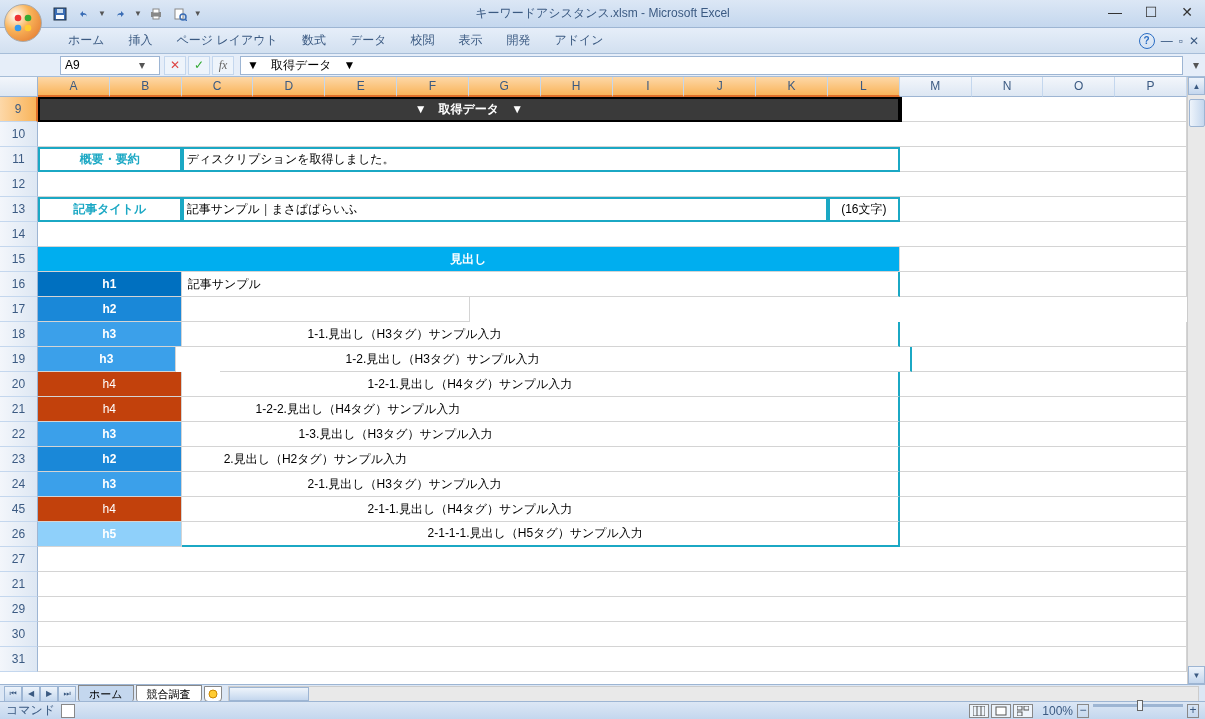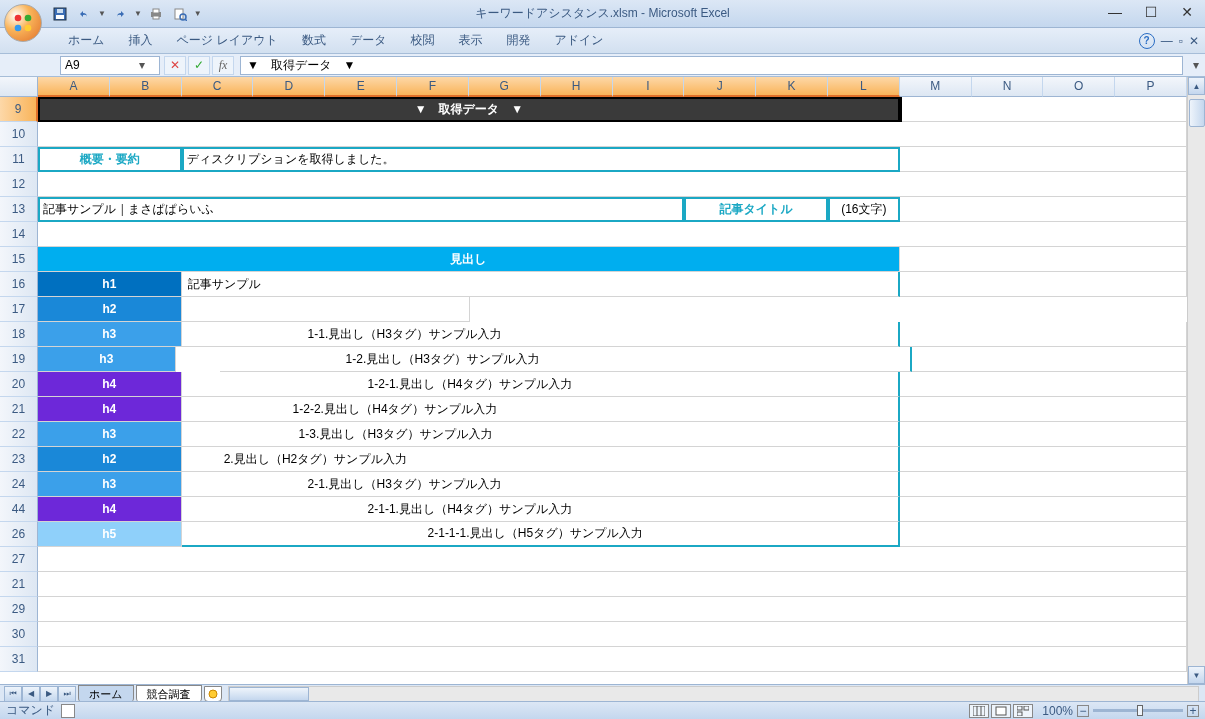--- a/index.html
+++ b/index.html
@@ -38,34 +38,34 @@
 .vscroll-btn{height:18px;background:linear-gradient(#eef4fb,#c4d7ee);border:1px solid #9db5d3;display:flex;align-items:center;justify-content:center;font-size:8px;color:#3b5a82}
 .cell-row{display:flex;height:25px}
 .cell{border-right:1px solid #d4d4d4;border-bottom:1px solid #d4d4d4;padding:0 3px;display:flex;align-items:center;overflow:hidden;white-space:nowrap}
 .black-hdr{background:#3a3a3a;color:#fff;font-weight:bold;justify-content:center;border:2px solid #000}
 .teal-box{background:#fff;border:2px solid #1ba8c4;color:#1ba8c4;font-weight:bold;justify-content:center}
 .teal-border{border:2px solid #1ba8c4;background:#fff}
 .blue-hdr{background:#00aeef;color:#fff;font-weight:bold;justify-content:center}
 .h1{background:#0070c0;color:#fff;font-weight:bold;justify-content:center}
 .h2{background:#1a88d8;color:#fff;font-weight:bold;justify-content:center}
 .h3{background:#3ba0ea;color:#fff;font-weight:bold;justify-content:center}
-.h4{background:#6d28d9;color:#fff;font-weight:bold;justify-content:center}
+.h4{background:#c2410c;color:#fff;font-weight:normal;justify-content:center}
 .h5{background:#8fd0fa;color:#fff;font-weight:bold;justify-content:center}
 .tabs-bar{position:absolute;bottom:17px;left:0;right:0;height:18px;background:#dce7f5;display:flex;align-items:center;border-top:1px solid #9db5d3}
 .tab-nav{display:flex;margin-left:4px}
 .tab-nav-btn{width:18px;height:16px;background:linear-gradient(#eef4fb,#c4d7ee);border:1px solid #9db5d3;display:flex;align-items:center;justify-content:center;font-size:8px;color:#3b5a82}
 .sheet-tab{padding:0 10px;height:17px;background:#fff;border:1px solid #888;border-bottom:none;border-radius:0 0 4px 4px;margin-left:2px;line-height:16px;font-size:11px}
 .sheet-tab.inactive{background:#c4d7ee}
 .hscroll{flex:1;margin:0 6px;height:16px;background:#e9e9e9;border:1px solid #ccc;position:relative}
 .hscroll-thumb{position:absolute;left:0;width:80px;height:14px;background:linear-gradient(#eef4fb,#c4d7ee);border:1px solid #9db5d3}
 .status-bar{position:absolute;bottom:0;left:0;right:0;height:18px;background:linear-gradient(#dce7f5,#c4d7ee);border-top:1px solid #9db5d3;display:flex;align-items:center;padding:0 6px}
 .status-left{color:#3b5a82}
 .status-right{margin-left:auto;display:flex;align-items:center;gap:2px}
 .view-btn{width:20px;height:14px;border:1px solid #888;background:#eef4fb;display:flex;align-items:center;justify-content:center}
-.zoom{display:flex;align-items:center;gap:4px;margin-left:7px;color:#3b5a82}
+.zoom{display:flex;gap:4px;margin-left:7px;color:#3b5a82}
 .zoom-slider{width:90px;height:3px;background:#9db5d3;position:relative}
 .zoom-thumb{position:absolute;left:44px;top:-4px;width:6px;height:11px;background:#eef4fb;border:1px solid #666}
 .macro-icon{width:14px;height:14px;border:1px solid #888;margin-left:6px;background:#fff}
 .selected-cell{position:absolute;border:2px solid #000;pointer-events:none}
 </style>
 </head>
 <body>
 
 <div class="titlebar">
   <div class="office-btn">
@@ -186,21 +186,21 @@
       <div class="row-h">15</div>
       <div class="row-h">16</div>
       <div class="row-h">17</div>
       <div class="row-h">18</div>
       <div class="row-h">19</div>
       <div class="row-h">20</div>
       <div class="row-h">21</div>
       <div class="row-h">22</div>
       <div class="row-h">23</div>
       <div class="row-h">24</div>
-      <div class="row-h">44</div>
+      <div class="row-h">45</div>
       <div class="row-h">26</div>
       <div class="row-h">27</div>
       <div class="row-h">21</div>
       <div class="row-h">29</div>
       <div class="row-h">30</div>
       <div class="row-h">31</div>
     </div>
   <div class="cells" id="cells">
       <div class="cell-row">
         <div class="cell black-hdr" style="width: 864px;">▼　取得データ　▼</div>
@@ -212,22 +212,22 @@
       </div>
       <div class="cell-row">
         <div class="cell teal-box" style="width: 144px;">概要・要約</div>
         <div class="cell teal-border" style="width: 720px;">ディスクリプションを取得しました。</div>
         <div class="cell" style="width: 288px;"></div>
       </div>
       <div class="cell-row">
         <div class="cell" style="width: 1152px;"></div>
       </div>
       <div class="cell-row">
+        <div class="cell teal-box" style="width: 144px;">記事タイトル</div>
         <div class="cell teal-border" style="width: 648px;">記事サンプル｜まさぱぱらいふ</div>
-        <div class="cell teal-box" style="width: 144px;">記事タイトル</div>
         <div class="cell teal-border" style="width: 72px; justify-content: center;">(16文字)</div>
         <div class="cell" style="width: 288px;"></div>
       </div>
       <div class="cell-row">
         <div class="cell" style="width: 1152px;"></div>
       </div>
       <div class="cell-row">
         <div class="cell blue-hdr" style="width: 864px;">見出し</div>
         <div class="cell" style="width: 288px;"></div>
       </div>
@@ -250,21 +250,21 @@
         <div class="cell" style="width: 720px; padding-left: 126px; border-right: 2px solid rgb(27, 168, 196); margin-left: 44px;">1-2.見出し（H3タグ）サンプル入力</div>
         <div class="cell" style="width: 288px;"></div>
       </div>
       <div class="cell-row">
         <div class="cell h4" style="width: 144px;">h4</div>
         <div class="cell" style="width: 720px; padding-left: 186px; border-right: 2px solid rgb(27, 168, 196);">1-2-1.見出し（H4タグ）サンプル入力</div>
         <div class="cell" style="width: 288px;"></div>
       </div>
       <div class="cell-row">
         <div class="cell h4" style="width: 144px;">h4</div>
-        <div class="cell" style="width: 720px; padding-left: 111px; border-right: 2px solid rgb(27, 168, 196);">1-2-2.見出し（H4タグ）サンプル入力</div>
+        <div class="cell" style="width: 720px; padding-left: 74px; border-right: 2px solid rgb(27, 168, 196);">1-2-2.見出し（H4タグ）サンプル入力</div>
         <div class="cell" style="width: 288px;"></div>
       </div>
       <div class="cell-row">
         <div class="cell h3" style="width: 144px;">h3</div>
         <div class="cell" style="width: 720px; padding-left: 117px; border-right: 2px solid rgb(27, 168, 196);">1-3.見出し（H3タグ）サンプル入力</div>
         <div class="cell" style="width: 288px;"></div>
       </div>
       <div class="cell-row">
         <div class="cell h2" style="width: 144px;">h2</div>
         <div class="cell" style="width: 720px; padding-left: 42px; border-right: 2px solid rgb(27, 168, 196);">2.見出し（H2タグ）サンプル入力</div>

